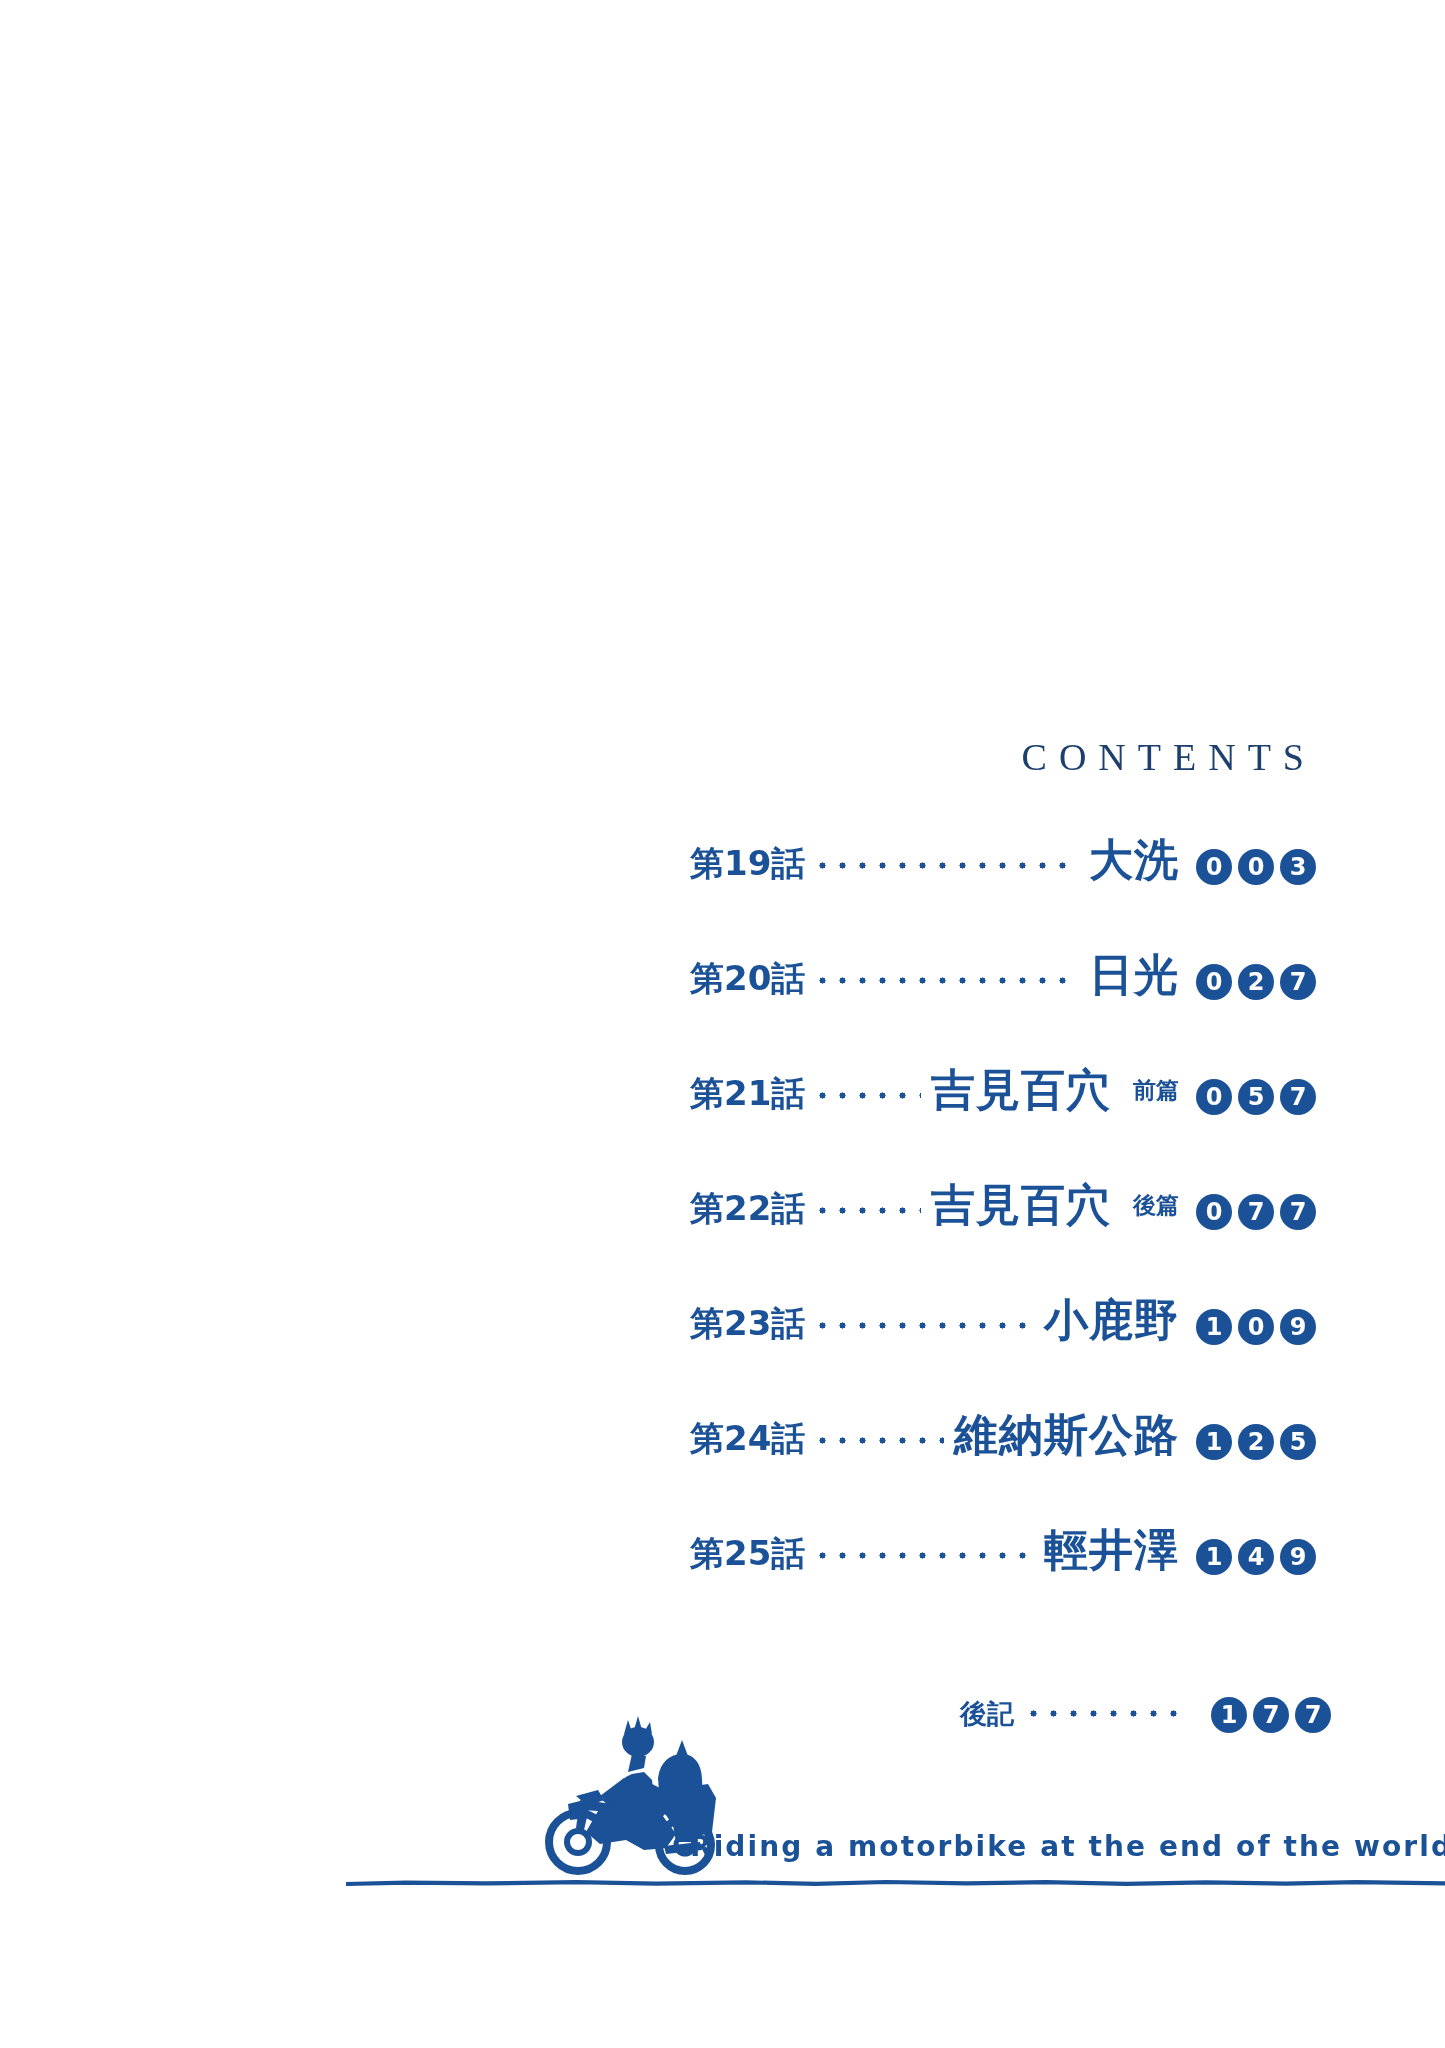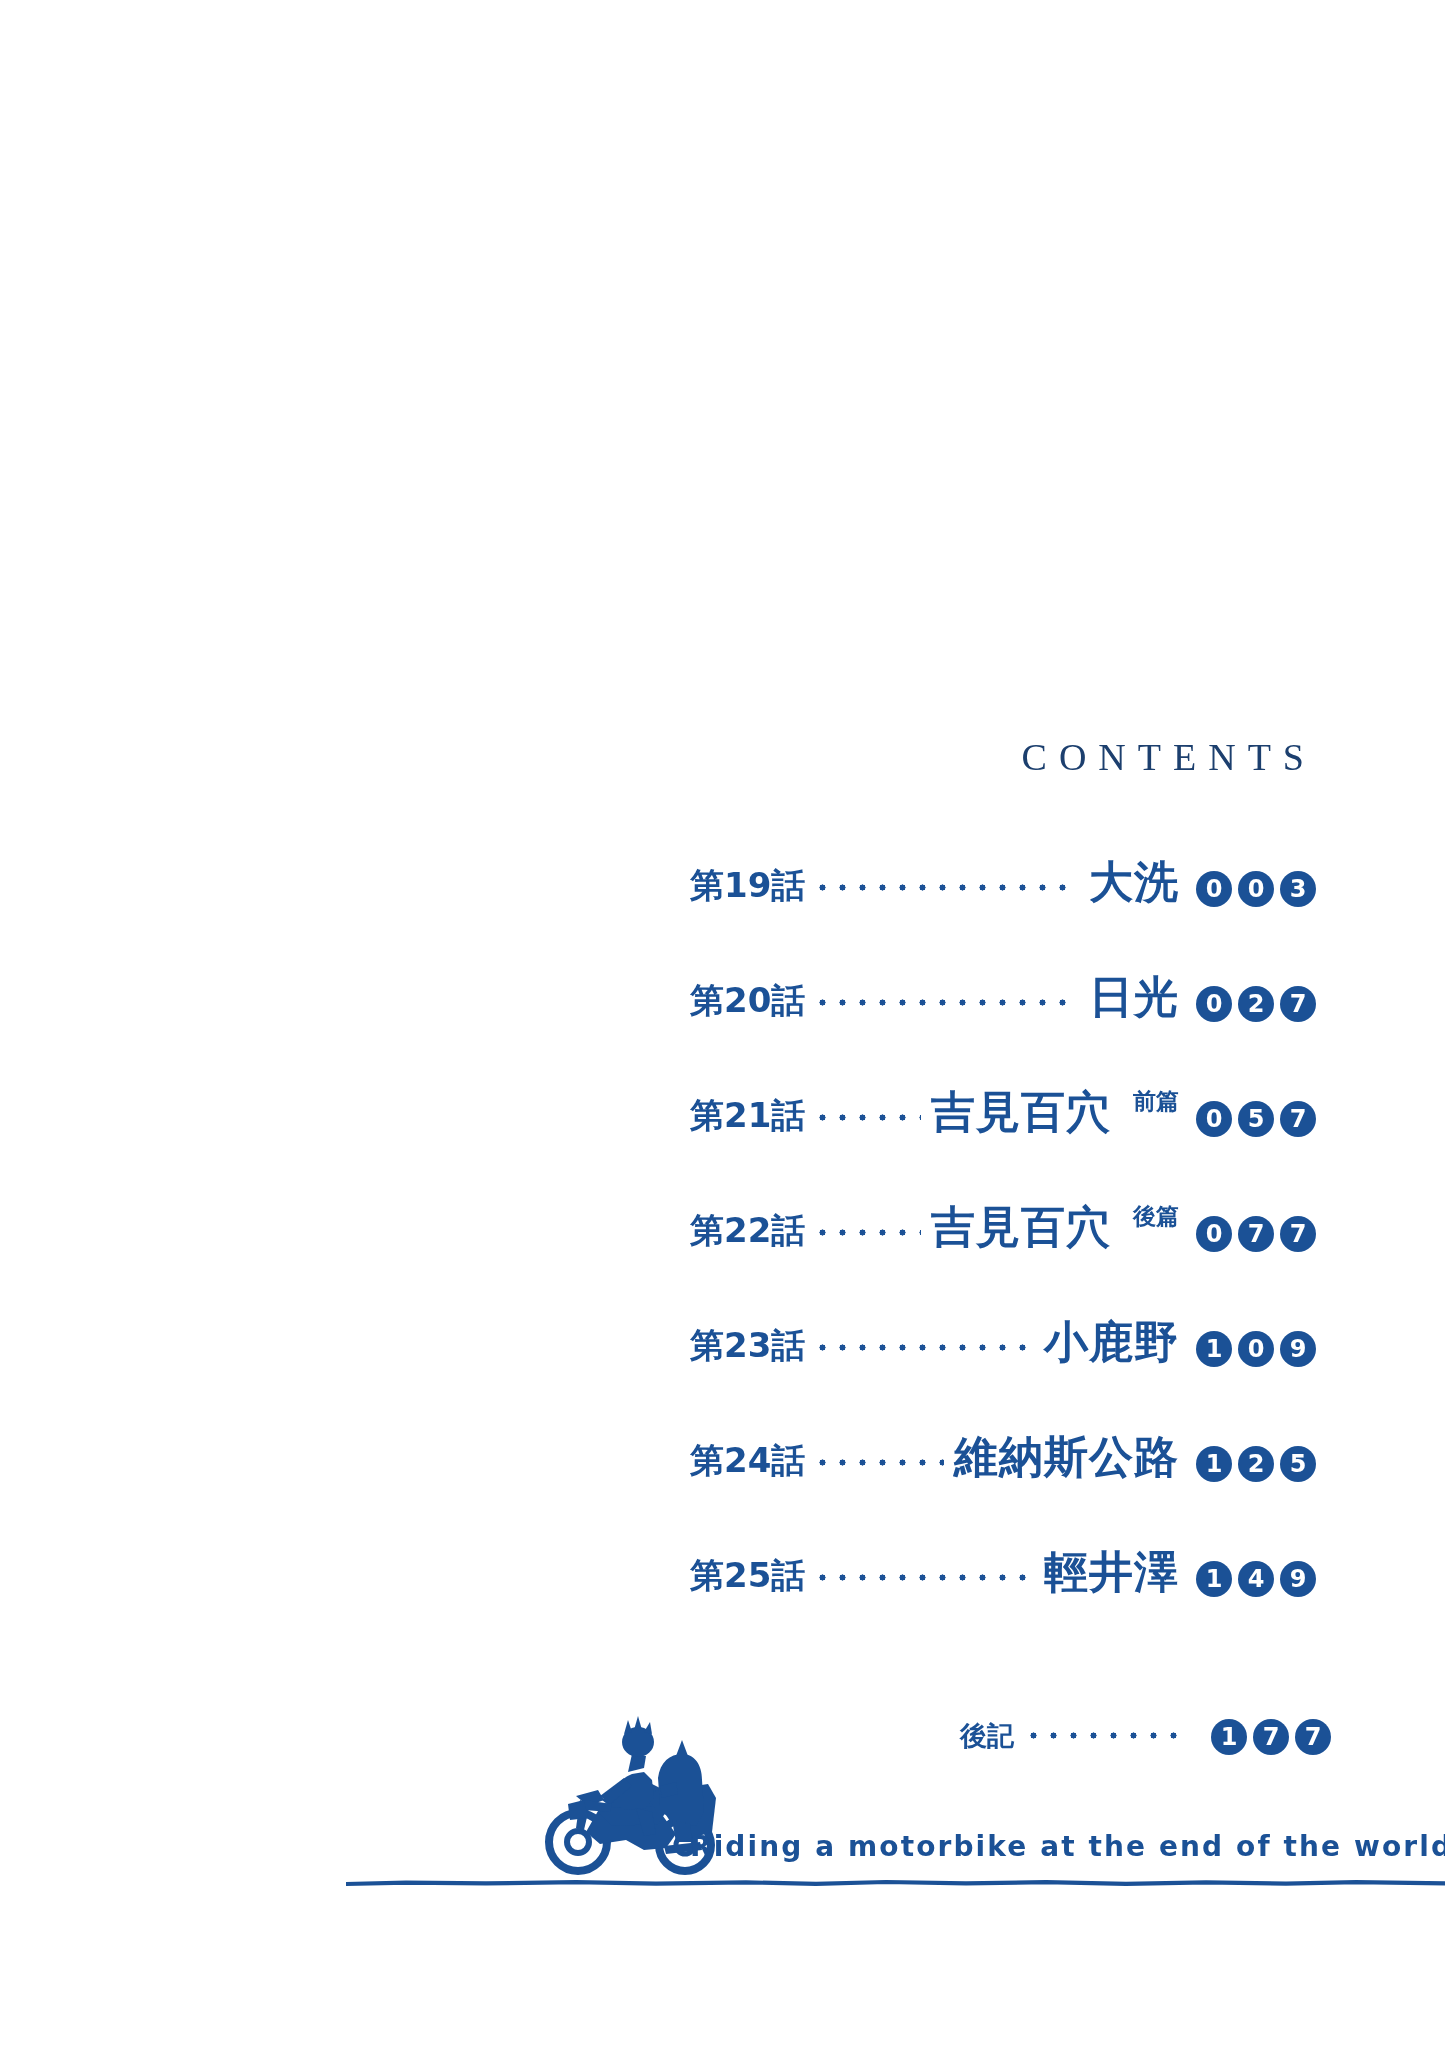--- a/index.html
+++ b/index.html
@@ -31,21 +31,21 @@
     letter-spacing: 12px;
     color: #1c3f6e;
     font-weight: 400;
     white-space: nowrap;
   }
 
   
   #toc {
     position: absolute;
     left: 690px;
-    top: 860px;
+    top: 838px;
     width: 626px;
   }
   .toc-row {
     display: flex;
     align-items: baseline;
     height: 115px;
   }
   .toc-row.afterword {
     height: auto;
     margin-top: 46px;
@@ -77,21 +77,21 @@
     top: 21px;
     height: 7px;
     background-image: radial-gradient(circle at 3.5px 3.5px, #1b5196 2.9px, rgba(255,255,255,0) 3.2px);
     background-size: 20px 7px;
     background-repeat: repeat-x;
   }
 
   .title-group {
     flex: 0 0 auto;
     display: flex;
-    align-items: flex-start;
+    align-items: center;
     white-space: nowrap;
     line-height: 1;
   }
   .ch-title {
     font-size: 44px;
     font-weight: 700;
     color: #1b5196;
     letter-spacing: 1px;
     line-height: 1;
   }

